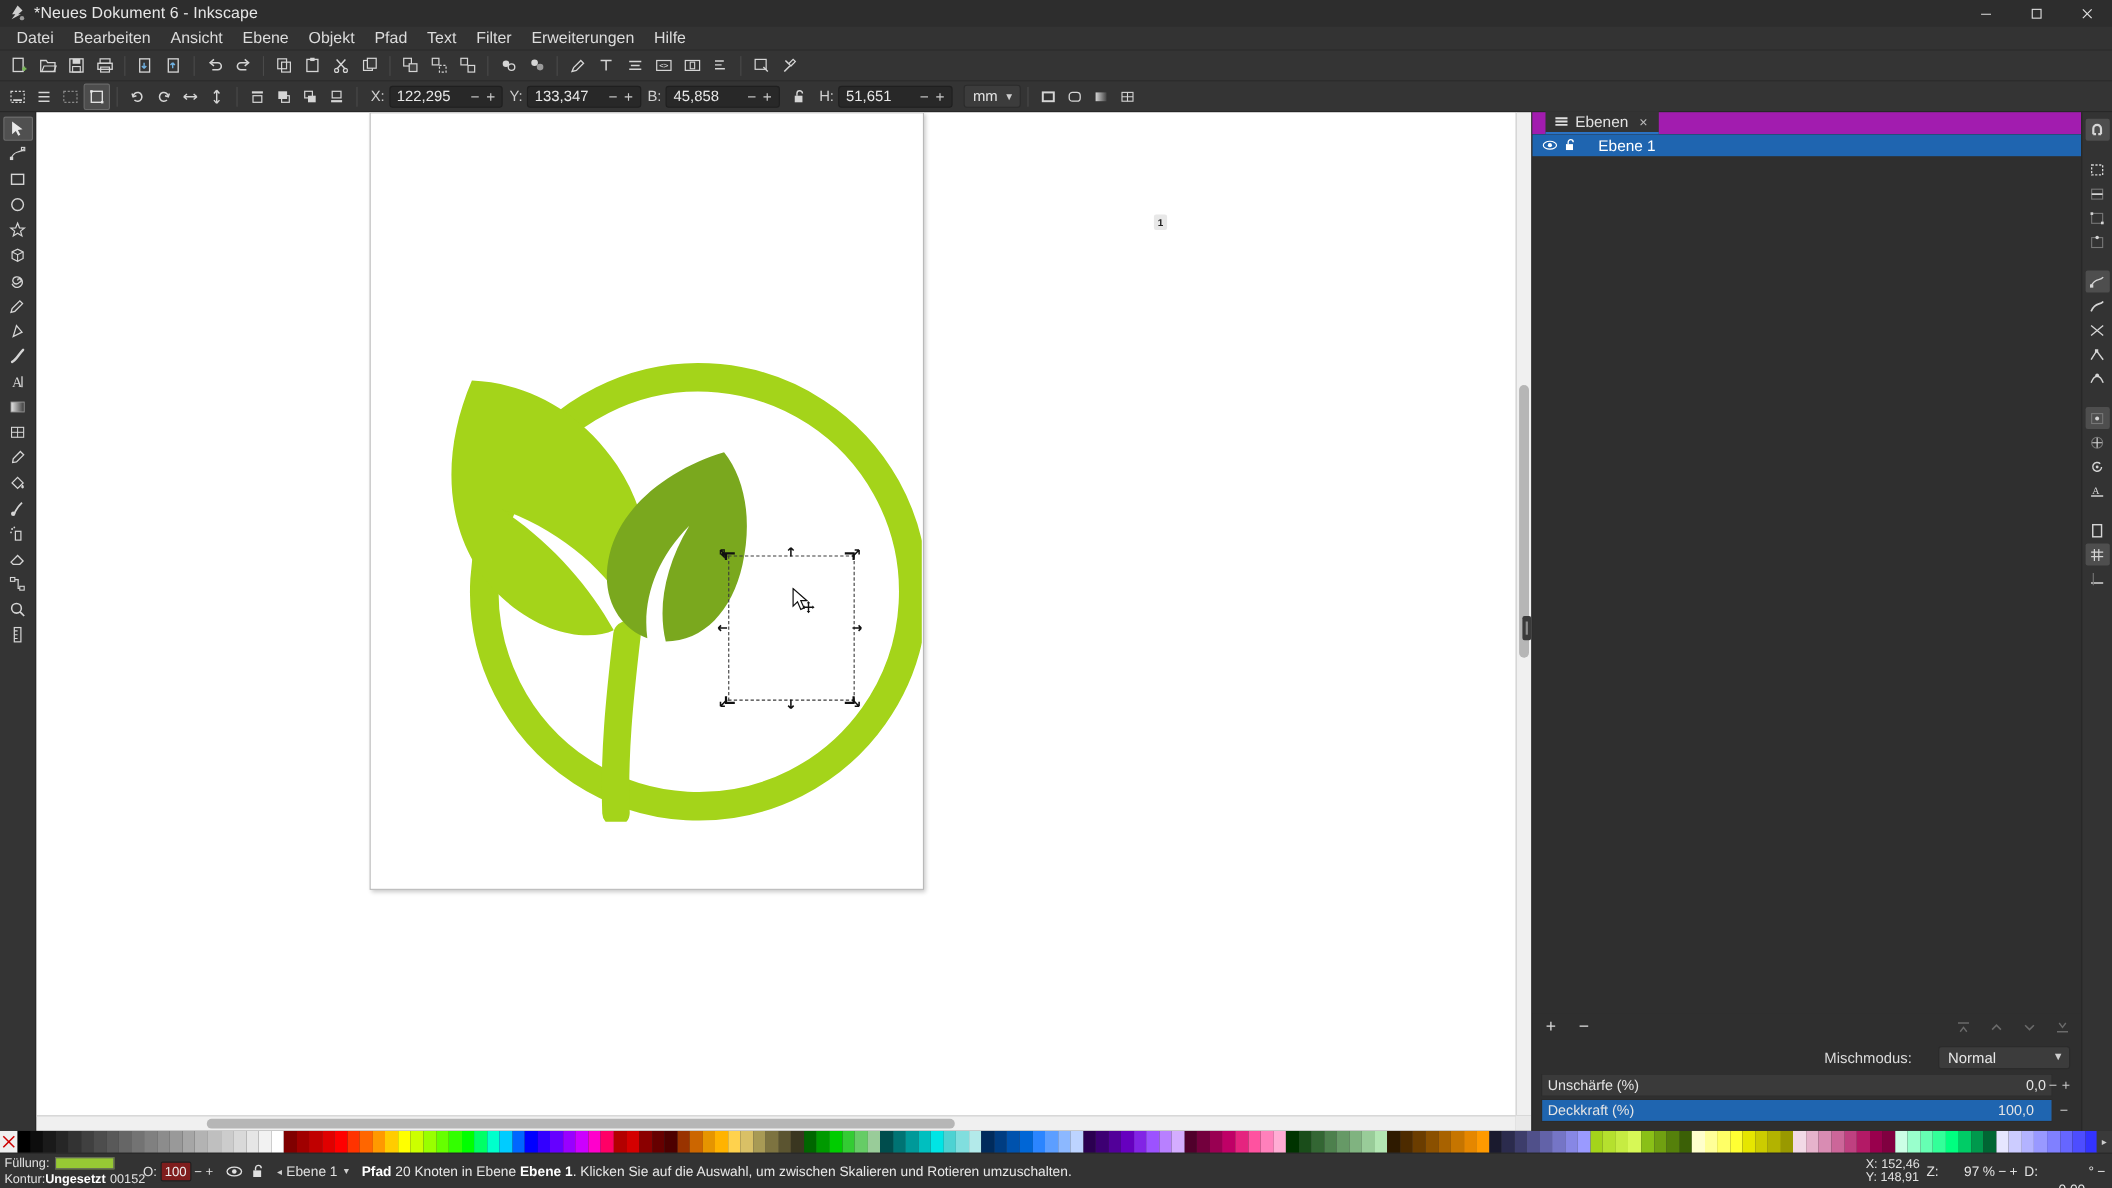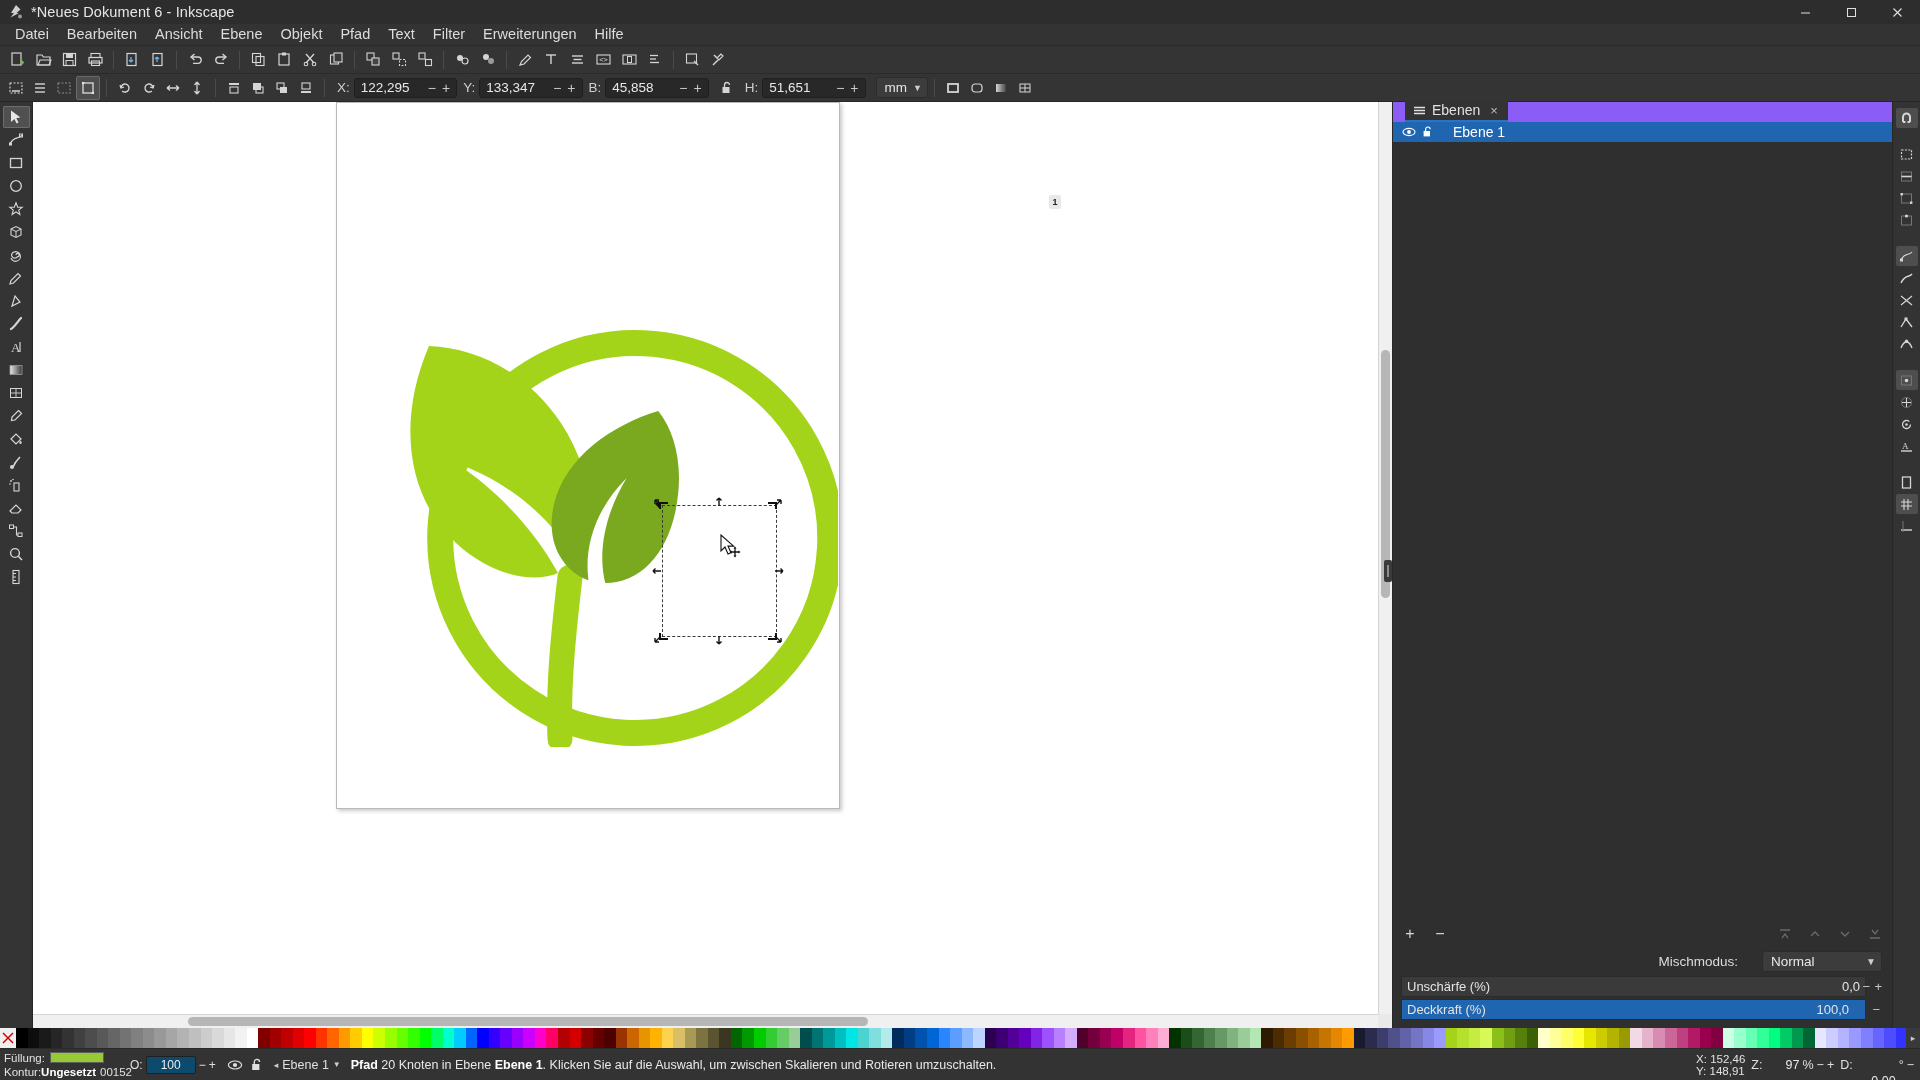--- a/index.html
+++ b/index.html
@@ -17,21 +17,21 @@
     padding-left:8px; flex:0 0 24px; position:relative;
   }
   .titlebar .tlogo { width:16px;height:16px; margin-right:7px; flex:0 0 16px;}
   .titlebar .ttext { font-size:14.5px; color:#e6e6e6; letter-spacing:.1px;}
   .winbtns { position:absolute; right:0; top:0; height:24px; display:flex; }
   .winbtn { width:46px;height:24px; display:flex;align-items:center;justify-content:center; }
   .winbtn svg { stroke:#e0e0e0; }
 
   
   .menubar {
-    height:22px; background:#333333; display:flex; align-items:flex-end;
+    height:22px; background:#333333; display:flex; align-items:center;
     padding-left:6px; flex:0 0 22px; border-bottom:1px solid #2b2b2b;
   }
   .menuitem { padding:2px 9px; font-size:14.5px; color:#dcdcdc; line-height:18px; cursor:default;}
 
   
   .cmdbar {
     height:28px; background:#343434; display:flex; align-items:center;
     padding-left:4px; flex:0 0 28px; gap:0px; border-bottom:1px solid #2a2a2a;
   }
   .cbtn { width:26px;height:26px; display:flex;align-items:center;justify-content:center; border-radius:2px;}
@@ -107,21 +107,21 @@
   
   .pbadge { position:absolute; left:1049px; top:93px; width:12px;height:14px;
       background:#e8e8e8; color:#222; font-size:9px; display:flex;align-items:center;justify-content:center;
       border-radius:2px; font-weight:bold; z-index:5;}
 
   
   .dock {
     width:500px; flex:0 0 500px; background:#2f2f2f; display:flex; flex-direction:column;
     border-left:1px solid #272727;
   }
-  .docktabs { height:20px; display:flex; align-items:flex-end; padding-left:12px; background:#8b5cf6;}
+  .docktabs { height:20px; display:flex; align-items:flex-end; padding-left:12px; background:#a21caf;}
   .dtab {
     display:flex;align-items:center;gap:6px; padding:1px 10px 2px 8px;
     background:#333; border-bottom:2px solid #2a72c4; font-size:14px;color:#e2e2e2;
   }
   .dtab .x { font-size:13px; color:#bbb; margin-left:4px;}
   .layerlist { flex:1; background:#2f2f2f; padding-top:0px; overflow:hidden;}
   .layerrow {
     height:20px; display:flex; align-items:center; gap:0px; background:#1f65b0; color:#fff;
     padding-left:6px; font-size:14px;
   }
@@ -167,22 +167,22 @@
     height:32px; flex:0 0 32px; background:#333333; display:flex; align-items:center;
     padding-left:4px; font-size:12.5px; color:#e0e0e0; gap:0px; border-top:1px solid #2a2a2a;
   }
   .fillstroke { width:118px; display:flex; flex-direction:column; justify-content:center; gap:1px;}
   .fsrow { display:flex; align-items:center; height:13px; font-size:11.5px;}
   .fsrow .k { width:46px; color:#e2e2e2;}
   .fsswatch { width:54px;height:11px; background:#97c934; border:1px solid #5d5d5d;}
   .fsval { color:#ffffff; font-weight:bold; font-size:11.5px;}
   .fsnum { color:#e2e2e2; margin-left:4px; font-size:11.5px;}
   .opac { display:flex; align-items:center; gap:3px; margin-left:8px; font-size:12px;}
-  .opacbox { background:#0c4a6e;border:1px solid #202020;border-radius:2px;color:#ececec;
-             font-size:12px; padding:1px 14px; }
+  .opacbox { background:#7f1d1d;border:1px solid #202020;border-radius:2px;color:#ececec;
+             font-size:12px; padding:1px 3px; }
   .sbi { width:22px;height:22px;display:flex;align-items:center;justify-content:center;}
   .layersel { display:flex;align-items:center;gap:4px;margin-left:6px;font-size:12.5px;}
   .statusmsg { margin-left:10px; font-size:12.5px; color:#e8e8e8; }
   .statusmsg b { color:#ffffff; }
   .sbright { margin-left:auto; display:flex; align-items:center; gap:6px; padding-right:6px;}
   .xy { display:flex; flex-direction:column; font-size:11.5px; line-height:12px; color:#e2e2e2;}
   .zbox { display:flex;align-items:center;gap:3px;font-size:12.5px;}
   .zinput { background:transparent;border:none;color:#e8e8e8;font-size:12.5px;width:34px;text-align:right;
             font-family:"Liberation Sans",sans-serif;}
   svg { display:block; }

